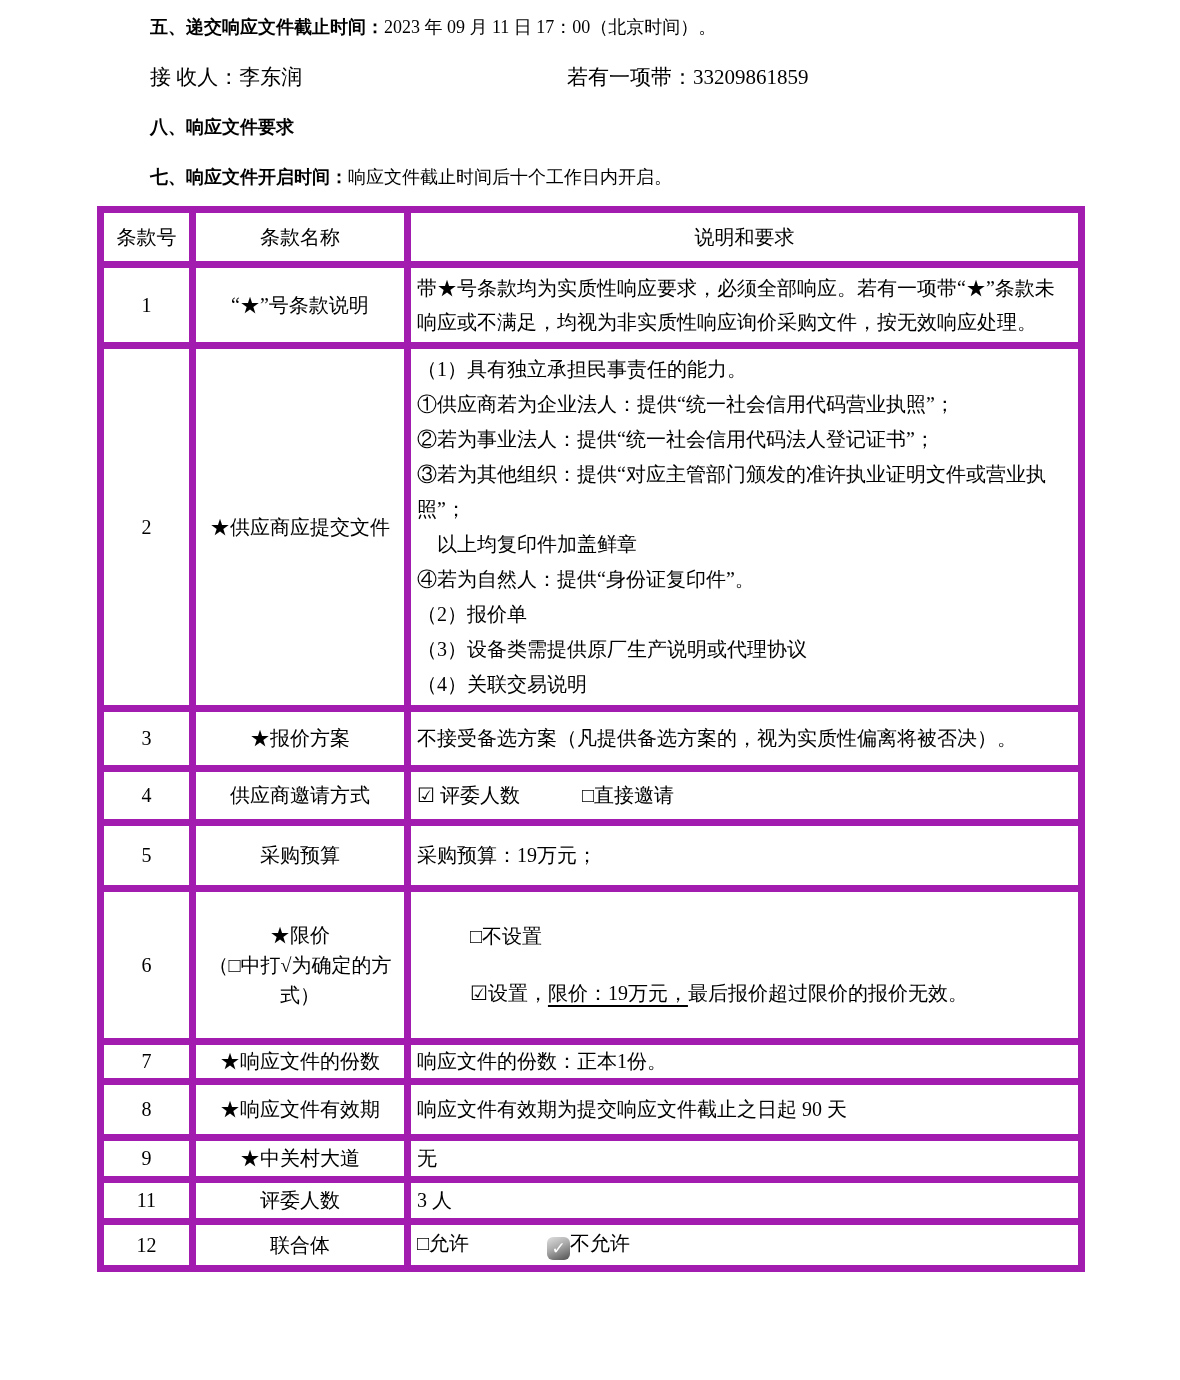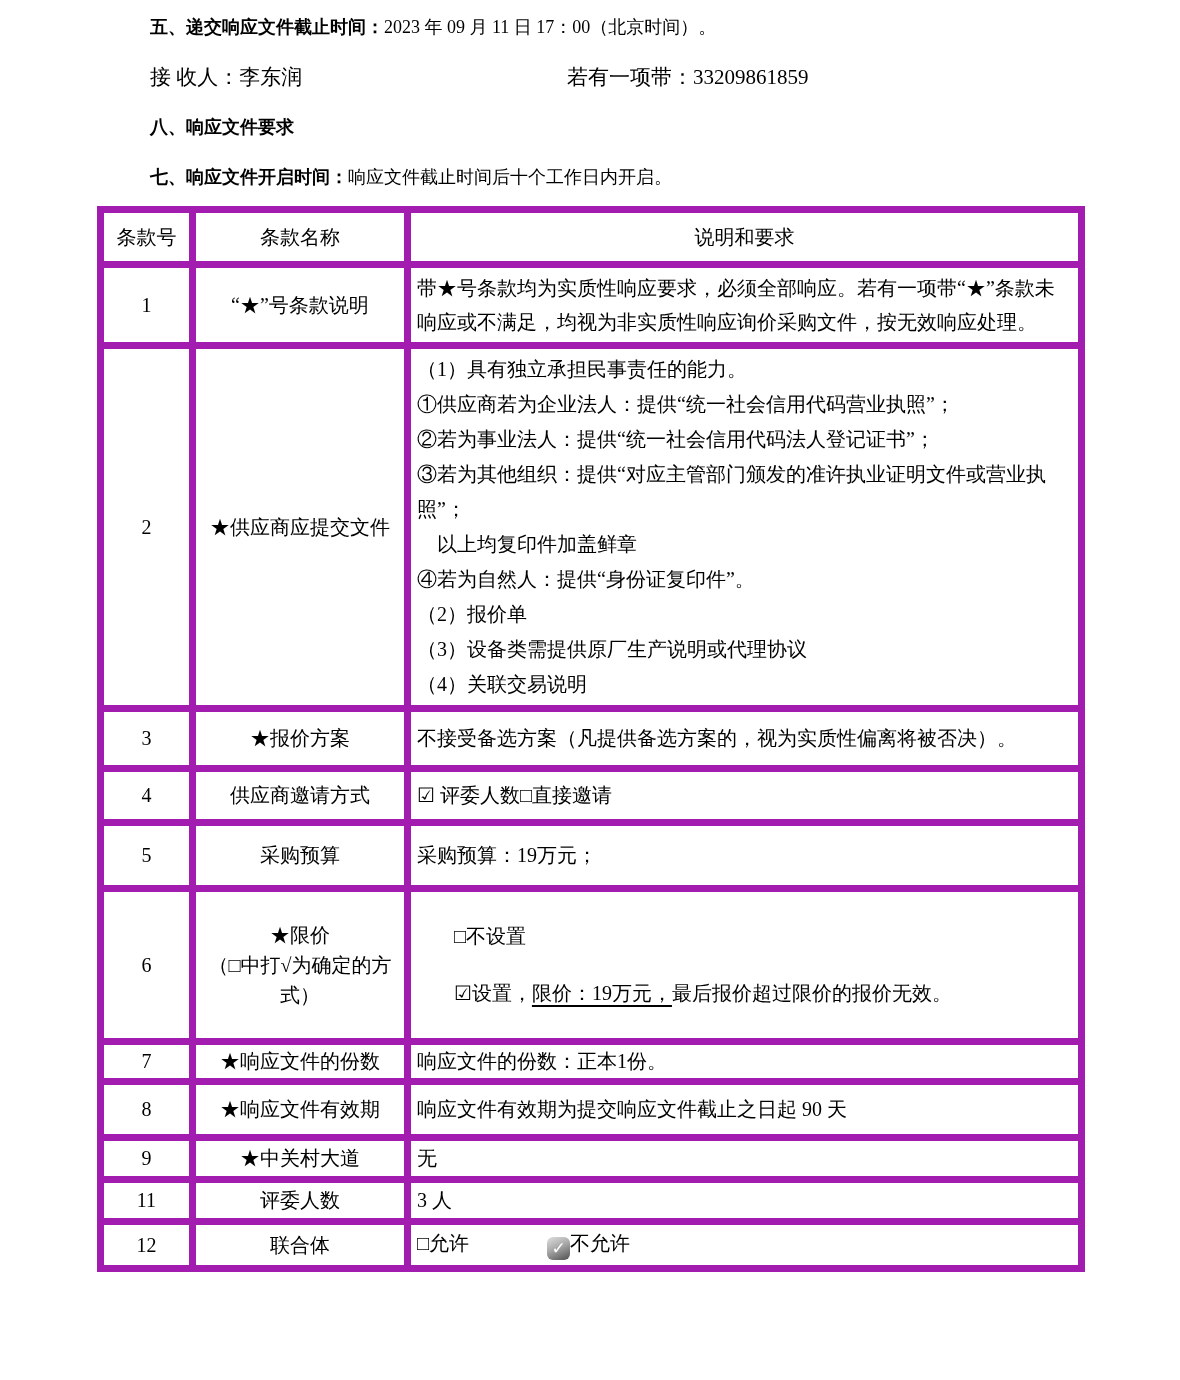--- a/index.html
+++ b/index.html
@@ -56,23 +56,23 @@
   th.col-no, td.cell-no { text-align: center; font-weight: normal; }
   th.col-name, td.cell-name { text-align: center; font-weight: normal; }
   th.col-desc { text-align: center; font-weight: normal; }
   td.cell-desc { text-align: left; }
   .desc-lines {
     white-space: pre-wrap;
     line-height: 35px;
   }
   .wrap2 { line-height: 34px; }
   .opt { white-space: nowrap; }
-  .opt + .opt { }
+  .opt + .opt { margin-left: 62px; }
   .opt-gap-wide + .opt { margin-left: 78px; }
-  .opt-line { margin: 4px 0; padding-left: 37px; }
+  .opt-line { margin: 4px 16px; padding-left: 37px; }
   .opt-line.second { margin-top: 30px; }
   .u {
     text-decoration: underline;
     text-underline-offset: 5px;
   }
   .name-2line div { line-height: 30px; }
   .gray-check {
     display: inline-block;
     width: 23px;
     height: 23px;

